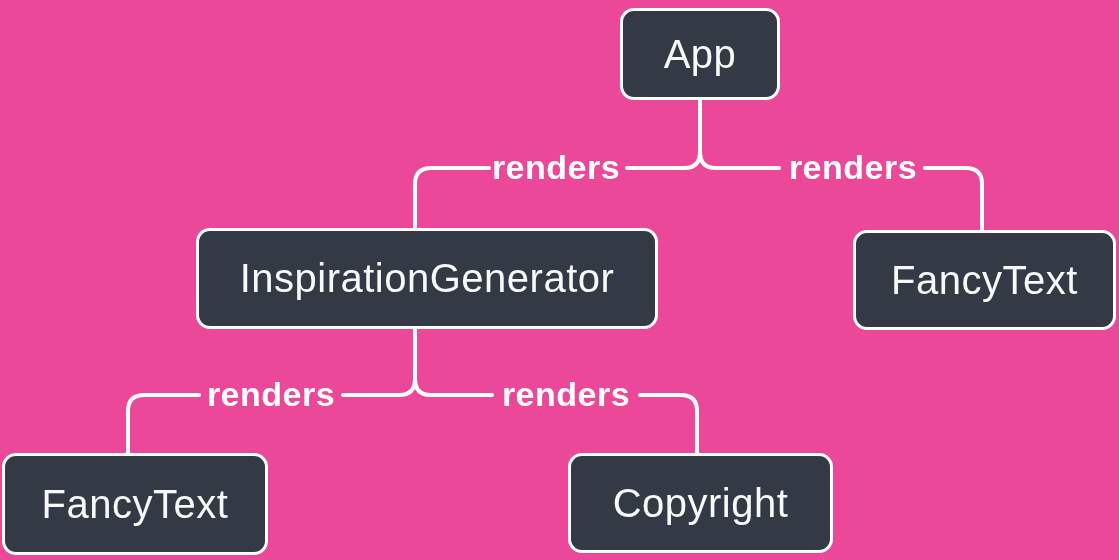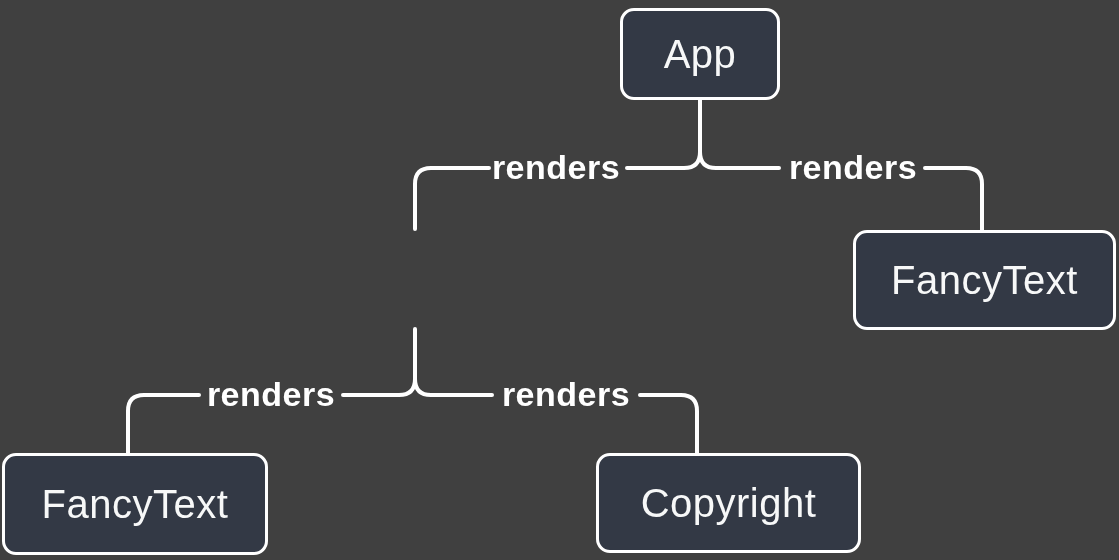--- a/index.html
+++ b/index.html
@@ -3,21 +3,21 @@
 <meta charset="utf-8">
 <style>
   html, body {
     margin: 0;
     padding: 0;
   }
   .canvas {
     position: relative;
     width: 1119px;
     height: 560px;
-    background: #404040;
+    background: #ec4899;
     overflow: hidden;
     font-family: "Liberation Sans", sans-serif;
   }
   .edges-svg {
     position: absolute;
     left: 0;
     top: 0;
     width: 1119px;
     height: 560px;
     display: block;
@@ -68,26 +68,27 @@
 
     <path d="M 415 329 L 415 379 Q 415 395 399 395 L 343 395"></path>
     <path d="M 199 395 L 144 395 Q 128 395 128 411 L 128 454"></path>
 
     <path d="M 415 379 Q 415 395 431 395 L 492 395"></path>
     <path d="M 640 395 L 681 395 Q 697 395 697 411 L 697 454"></path>
   </svg>
 
   <div class="node" style="left:620px; top:8px; width:160px; height:92px;">App</div>
 
+  <div class="node" style="left:196px; top:228px; width:462px; height:101px;">InspirationGenerator</div>
 
   <div class="node" style="left:853px; top:230px; width:263px; height:100px;">FancyText</div>
 
   <div class="node" style="left:2px; top:453px; width:266px; height:102px;">FancyText</div>
 
-  <div class="node" style="left:568px; top:453px; width:265px; height:100px;margin-left:28px;">Copyright</div>
+  <div class="node" style="left:568px; top:453px; width:265px; height:100px;">Copyright</div>
 
   <span class="edge-label" style="left:556px; top:167px;">renders</span>
 
   <span class="edge-label" style="left:853px; top:167px;">renders</span>
 
   <span class="edge-label" style="left:271px; top:394px;">renders</span>
 
   <span class="edge-label" style="left:566px; top:394px;">renders</span>
 
 </div>

